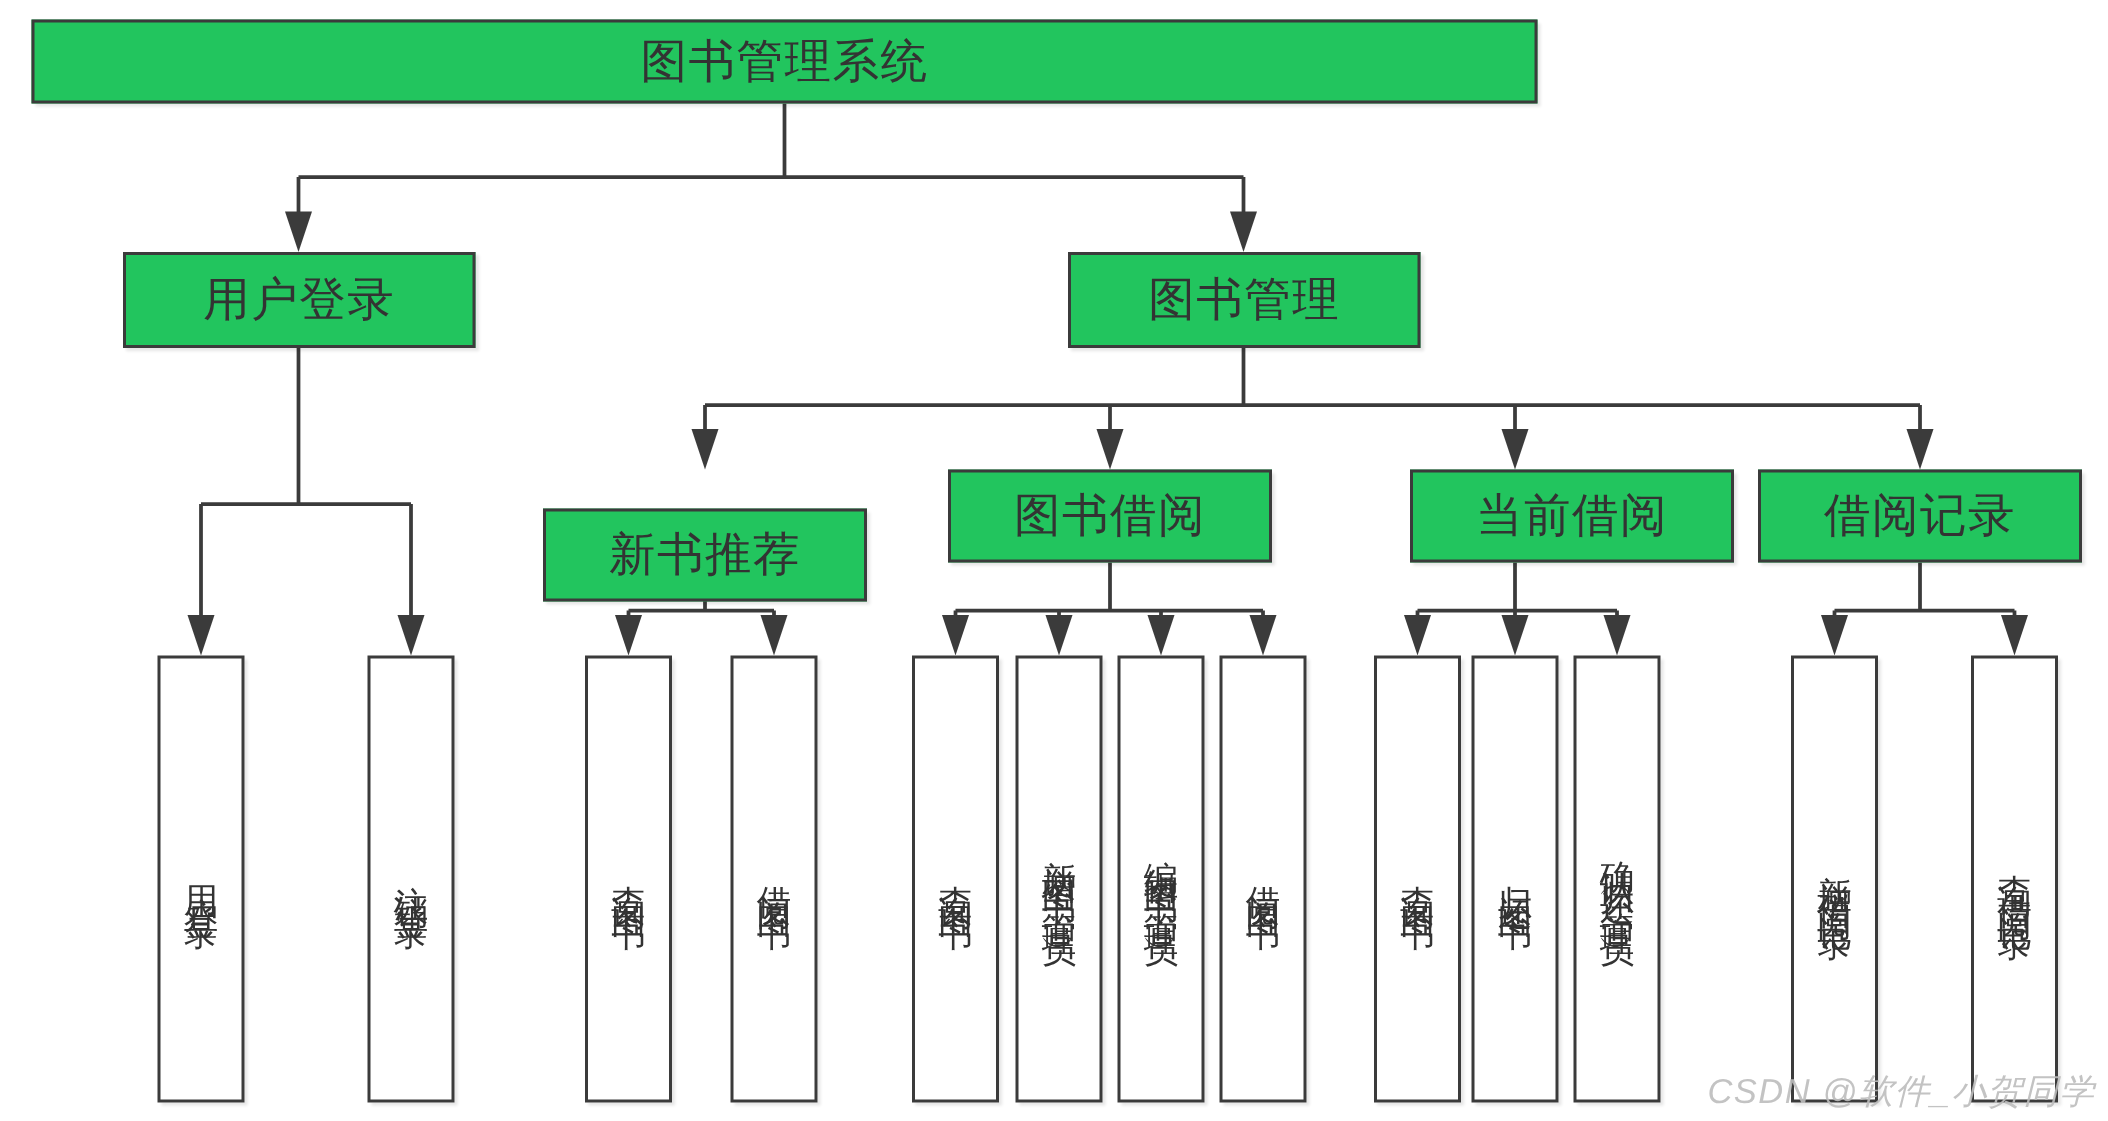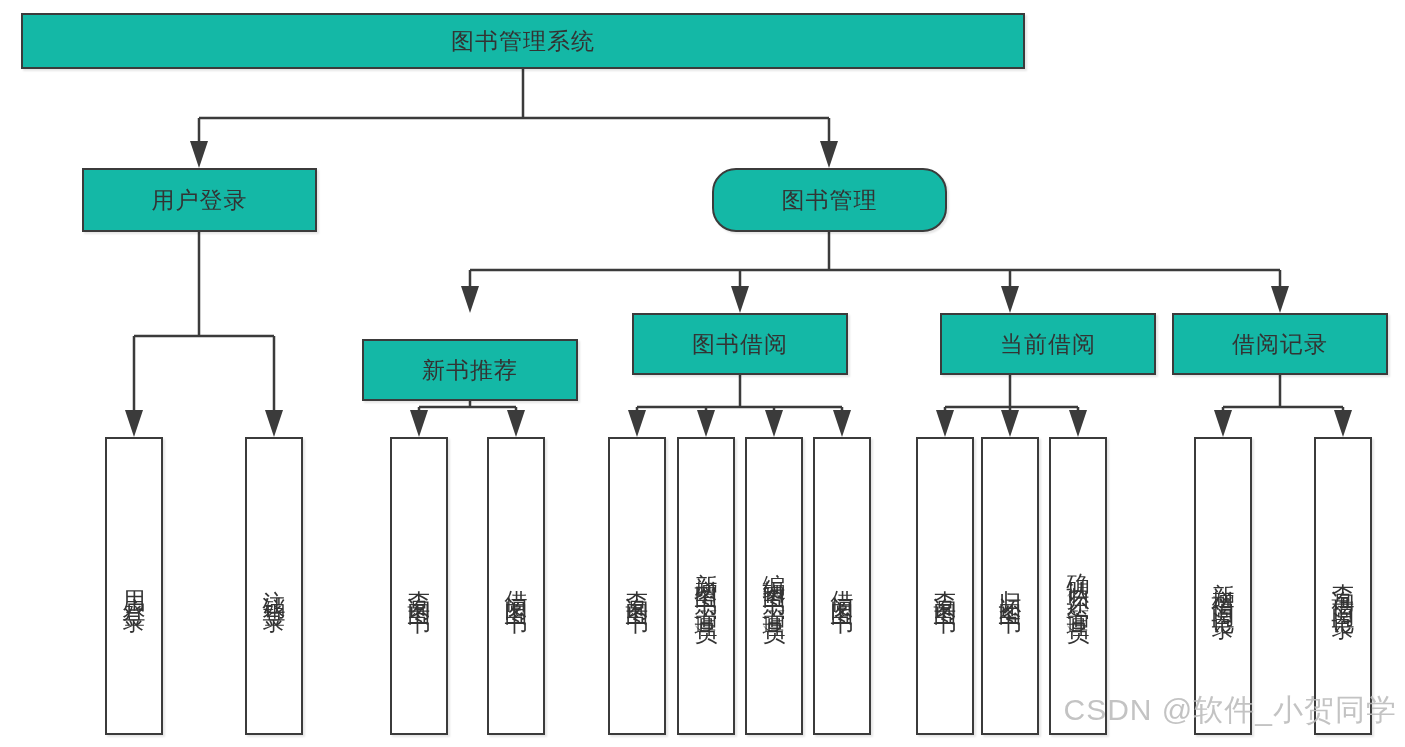--- a/index.html
+++ b/index.html
@@ -13,25 +13,25 @@
   .canvas{
     position:relative;
     width:1405px;height:747px;
     background:var(--bg);
     overflow:hidden;
   }
   svg.connectors{position:absolute;left:0;top:0;z-index:1;}
   .hbox{
     position:absolute;
     box-sizing:border-box;
-    background:#14b8a6;
+    background:#22c55e;
     border:2.5px solid var(--line);
     display:flex;align-items:center;justify-content:center;
     color:var(--text);
-    font-size:23px;
+    font-size:31px;
     letter-spacing:1px;
     z-index:2;
     box-shadow:2px 2px 2px rgba(0,0,0,0.10);
   }
   .vbox{
     position:absolute;
     box-sizing:border-box;
     top:437px;width:58px;height:298px;
     background:#fff;
     border:2.5px solid var(--line);
@@ -44,48 +44,49 @@
     text-orientation:mixed;
     color:var(--text);
     font-size:23px;
     letter-spacing:7px;
     line-height:1;
     white-space:nowrap;
   }
   
   #root          {left:21px;  top:13px;  width:1004px; height:56px;}
   #n-user-login  {left:82px;  top:168px; width:235px;  height:64px;}
-  #n-book-mgmt   {left:712px; top:168px; width:235px;  height:64px;border-radius:24px;}
+  #n-book-mgmt   {left:712px; top:168px; width:235px;  height:64px;}
   #n-new-book    {left:362px; top:313px; width:216px;  height:62px;margin-top:26px;}
   #n-book-borrow {left:632px; top:313px; width:216px;  height:62px;}
   #n-cur-borrow  {left:902px; top:313px; width:216px;  height:62px;margin-left:38px;}
   #n-borrow-rec  {left:1172px;top:313px; width:216px;  height:62px;}
   
   #v-login      {left:105px;}
   #v-logout     {left:245px;}
   #v-nb-query   {left:390px;}
   #v-nb-borrow  {left:487px;}
   #v-bb-query   {left:608px;}
   #v-bb-add     {left:677px;}
   #v-bb-edit    {left:745px;}
   #v-bb-borrow  {left:813px;}
   #v-cb-query   {left:916px;}
   #v-cb-return  {left:981px;}
   #v-cb-confirm {left:1049px;}
   #v-br-add     {left:1194px;}
   #v-br-query   {left:1314px;}
   .watermark{
     position:absolute;
-    right:8px;bottom:16px;
-    font-size:30px;
+    right:8px;bottom:4px;
+    font-size:23px;
     color:var(--wm);
     letter-spacing:1px;
     z-index:3;
     opacity:0.9;
     white-space:nowrap;
+    font-style:italic;
   }
 </style>
 </head>
 <body>
 
 <div class="canvas">
 
   <svg class="connectors" width="1405" height="747" viewBox="0 0 1405 747" fill="none" stroke="#3b3b3b" stroke-width="2.5">
 
     <path d="M523 69 V118 M199 118 H829 M199 118 V143 M829 118 V143"></path>

